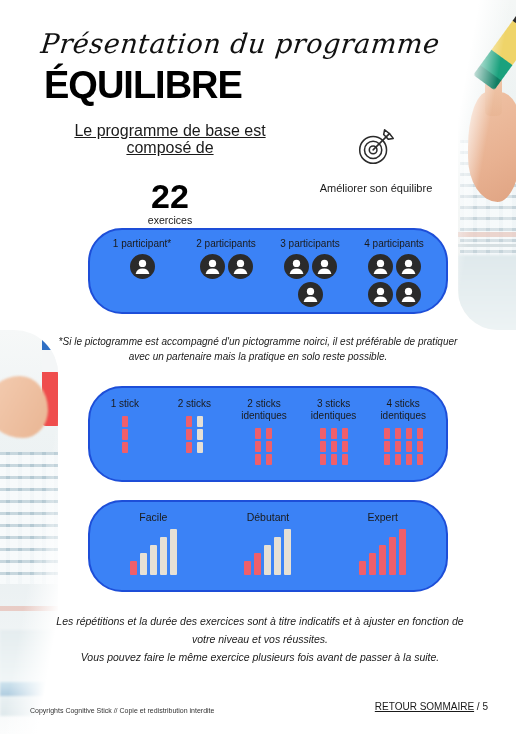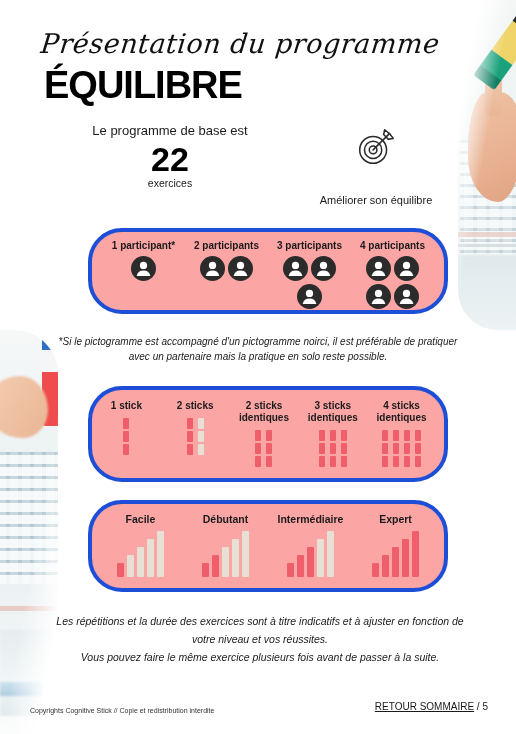--- a/index.html
+++ b/index.html
@@ -127,39 +127,38 @@
     letter-spacing:-1px;
     color:#000;
     line-height:1;
     text-align:center;
   }
 
   
   .intro{
     position:absolute;left:60px;top:122px;width:220px;text-align:center;
   }
-  .intro .line{font-size:13px;line-height:17px;color:#1a1a1a;}
+  .intro .line{font-size:16px;line-height:17px;color:#1a1a1a;text-decoration:underline;}
   .intro .num{
-    font-weight:bold;font-size:34px;line-height:40px;margin-top:0;color:#000;
+    font-weight:bold;font-size:34px;line-height:40px;margin-top:20px;color:#000;
   }
   .intro .unit{font-size:10.5px;margin-top:-2px;color:#1a1a1a;}
 
   .goal{
     position:absolute;left:286px;top:124px;width:180px;text-align:center;
   }
-  .goal .goal-label{font-size:11px;margin-top:20px;color:#1a1a1a;}
+  .goal .goal-label{font-size:11px;margin-top:8px;color:#1a1a1a;}
 
   
   .card{
     position:absolute;
-    border:4px solid #1d4ed8;
+    border:2px solid #1d4ed8;
     border-radius:34px;
-    background:#fca5a5;
+    background:#3b82f6;
     box-sizing:border-box;
-    font-weight:bold;
   }
   .card-participants{left:88px;top:228px;width:360px;height:86px;}
   .card-sticks{left:88px;top:386px;width:360px;height:96px;}
   .card-difficulty{left:88px;top:500px;width:360px;height:92px;}
 
   
   .part-row{
     position:absolute;left:0;top:0;width:100%;height:100%;
     display:flex;justify-content:space-around;align-items:flex-start;
     padding:8px 10px 0 10px;box-sizing:border-box;
@@ -246,20 +245,21 @@
     <div class="water2"></div>
     <div class="boat"></div>
     <div class="fade2"></div>
   </div>
 
   <div class="script-title">Présentation du programme</div>
   <div class="big-title">ÉQUILIBRE</div>
 
   <div class="intro">
     <div class="line">Le programme de base est</div>
+    <div class="line">composé de</div>
     <div class="num">22</div>
     <div class="unit">exercices</div>
   </div>
 
   <div class="goal">
     <span>
       <svg width="46" height="46" viewBox="0 0 48 48" fill="none" stroke="#2b2b2b" stroke-width="1.6" stroke-linecap="round" stroke-linejoin="round">
         <circle cx="21" cy="27" r="14"></circle>
         <circle cx="21" cy="27" r="9"></circle>
         <circle cx="21" cy="27" r="4"></circle>
@@ -453,30 +453,20 @@
           <div class="dlabel">Débutant</div>
           <div class="bars">
             <div class="bar red" style="height: 14px;"></div>
             <div class="bar red" style="height: 22px;"></div>
             <div class="bar beige" style="height: 30px;"></div>
             <div class="bar beige" style="height: 38px;"></div>
             <div class="bar beige" style="height: 46px;"></div>
           </div>
         </div>
         <div class="diff-col">
-          <div class="dlabel">Intermédiaire</div>
-          <div class="bars">
-            <div class="bar red" style="height: 14px;"></div>
-            <div class="bar red" style="height: 22px;"></div>
-            <div class="bar red" style="height: 30px;"></div>
-            <div class="bar beige" style="height: 38px;"></div>
-            <div class="bar beige" style="height: 46px;"></div>
-          </div>
-        </div>
-        <div class="diff-col">
           <div class="dlabel">Expert</div>
           <div class="bars">
             <div class="bar red" style="height: 14px;"></div>
             <div class="bar red" style="height: 22px;"></div>
             <div class="bar red" style="height: 30px;"></div>
             <div class="bar red" style="height: 38px;"></div>
             <div class="bar red" style="height: 46px;"></div>
           </div>
         </div>
       </div>

